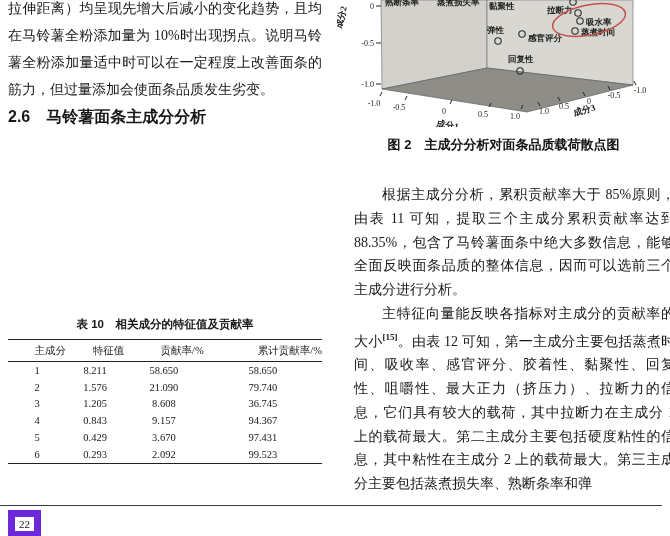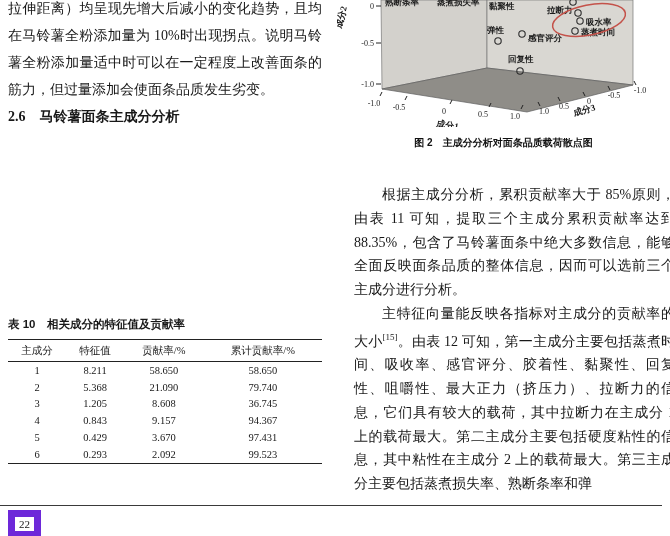--- a/index.html
+++ b/index.html
@@ -6,35 +6,35 @@
   body{
     width:670px;height:536px;position:relative;overflow:hidden;
     background:#ffffff;color:#181818;
     font-family:"Liberation Serif","DejaVu Serif",serif;
   }
   .col{position:absolute;text-align:justify;}
   #left-text{left:8px;top:-5px;width:314px;font-size:14px;line-height:27px;}
   #right-text{left:338px;top:183px;width:321px;font-size:14px;line-height:23.8px;margin-left:16px;}
   p{margin:0;}
   .indent{text-indent:2em;}
-  .heading{font-weight:bold;font-family:Liberation Serif, serif;font-size:14px;}
-  sup{font-size:9px;}
+  .heading{font-weight:bold;font-family:Liberation Sans, sans-serif;font-size:16px;}
+  sup{font-size:9px;font-weight:bold;}
   
   #table-block{position:absolute;left:8px;top:317px;width:314px;}
-  .tbl-caption{text-align:left;font-weight:bold;font-size:11.5px;
+  .tbl-caption{text-align:center;font-weight:bold;font-size:11.5px;
     font-family:"Liberation Sans","DejaVu Sans",sans-serif;margin-bottom:7px;}
   table{width:100%;border-collapse:collapse;font-size:10.5px;
     border-top:1.5px solid #222;border-bottom:1.5px solid #222;}
-  thead th{font-weight:normal;border-bottom:1px solid #222;padding:4px 0 3px;text-align:center;}
+  thead th{font-weight:normal;border-bottom:1px solid #222;padding:4px 0 3px;text-align:right;}
   tbody td{text-align:center;padding:2.9px 0;}
   
   #figure{position:absolute;left:337px;top:0;width:333px;}
   #figure svg{display:block;width:333px;height:127px;overflow:hidden;}
   #figure svg text{font-family:"Liberation Serif","DejaVu Serif",serif;fill:#1c1c1c;}
-  .fig-caption{text-align:center;font-weight:bold;font-size:10px;
+  .fig-caption{text-align:center;font-weight:bold;font-size:13px;
     font-family:"Liberation Sans","DejaVu Sans",sans-serif;margin-top:9px;color:#111;}
   
   #footer-rule{position:absolute;left:0;top:505px;width:662px;border-top:1.2px solid #3a3a3a;}
   #page-number{position:absolute;left:8px;top:510px;border:7px solid #6d28d9;
     font-size:11px;line-height:14px;padding:0 4px;}
 </style>
 </head>
 <body>
 
 <div class="col" id="left-text">
@@ -55,21 +55,21 @@
     </thead>
     <tbody>
         <tr>
           <td>1</td>
           <td>8.211</td>
           <td>58.650</td>
           <td>58.650</td>
         </tr>
         <tr>
           <td>2</td>
-          <td>5.368</td>
+          <td>1.576</td>
           <td>21.090</td>
           <td>79.740</td>
         </tr>
         <tr>
           <td>3</td>
           <td>1.205</td>
           <td>8.608</td>
           <td>36.745</td>
         </tr>
         <tr>

